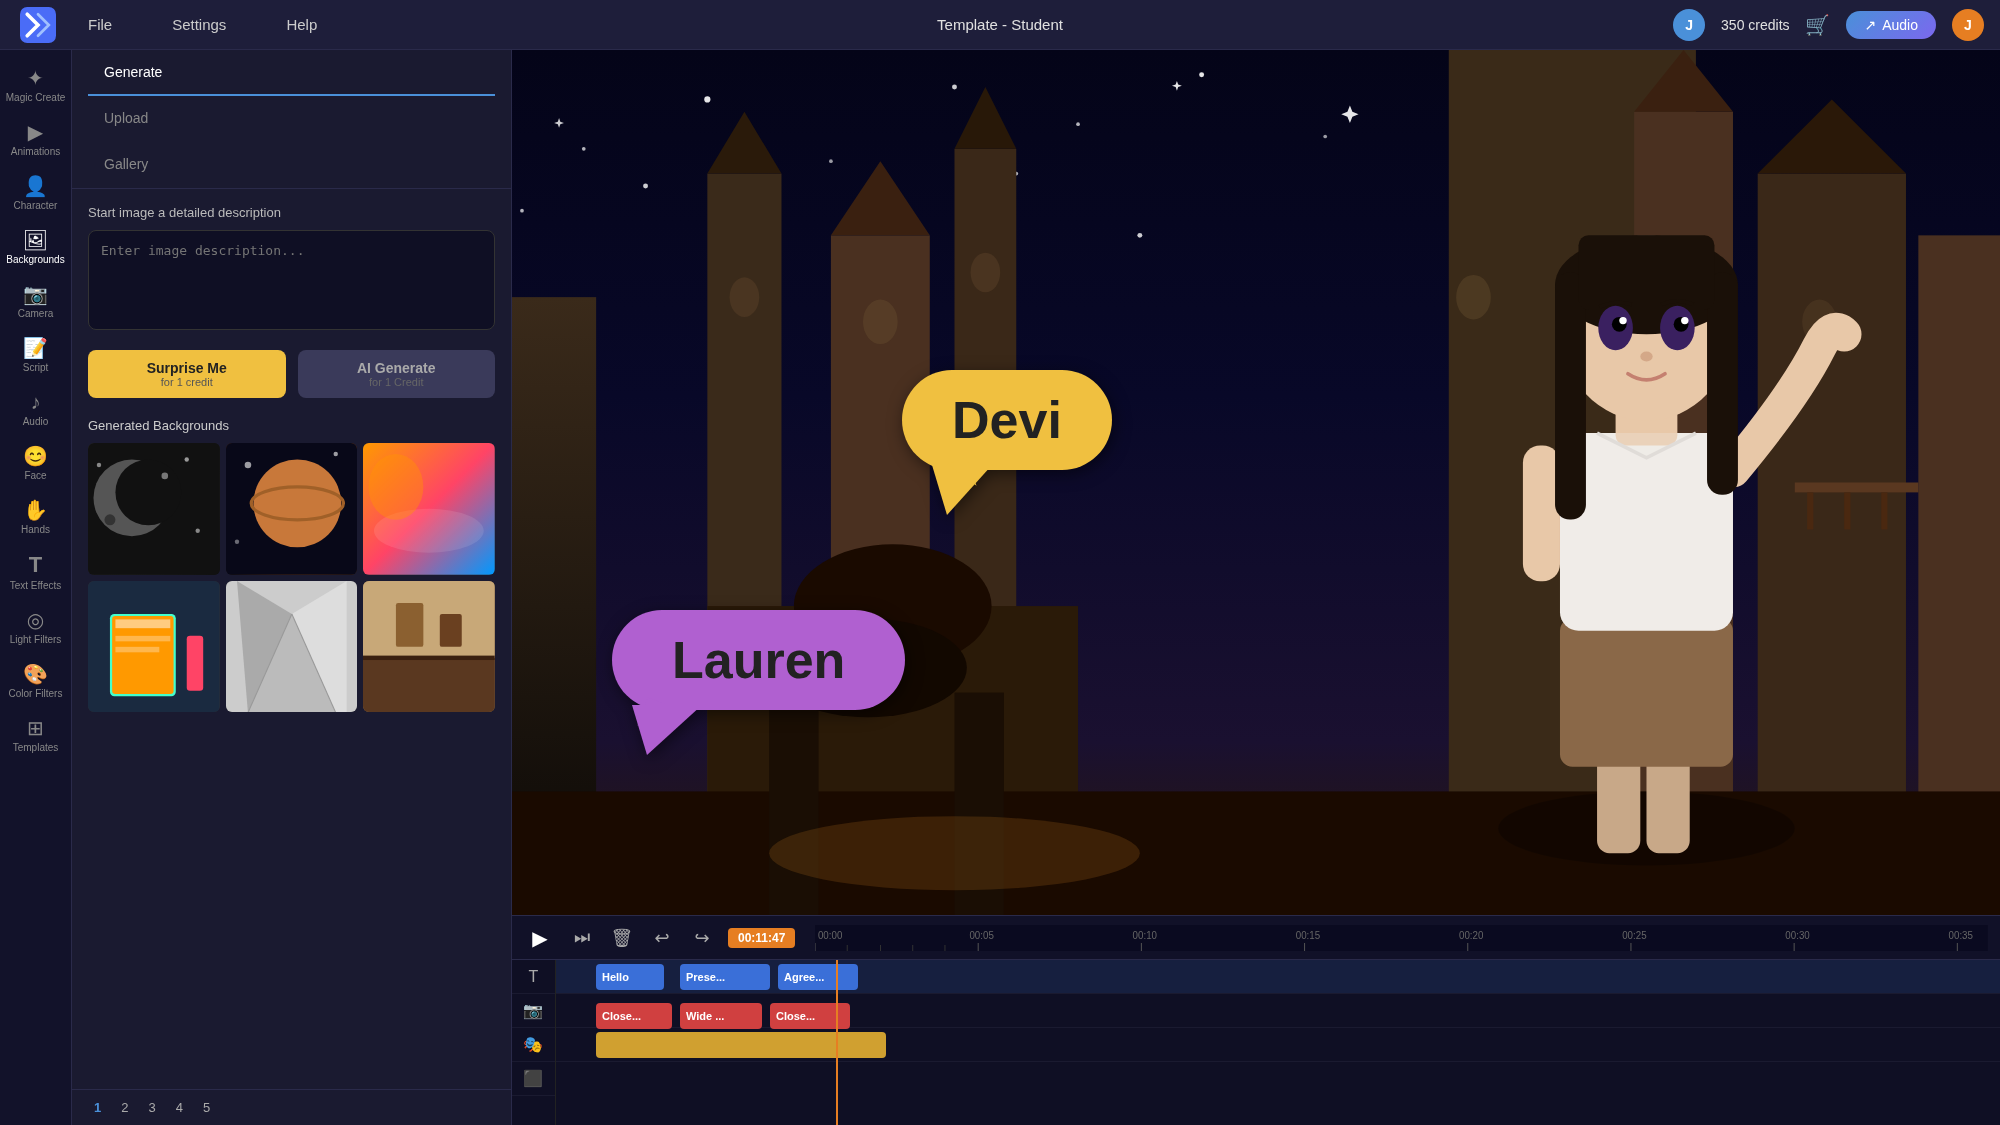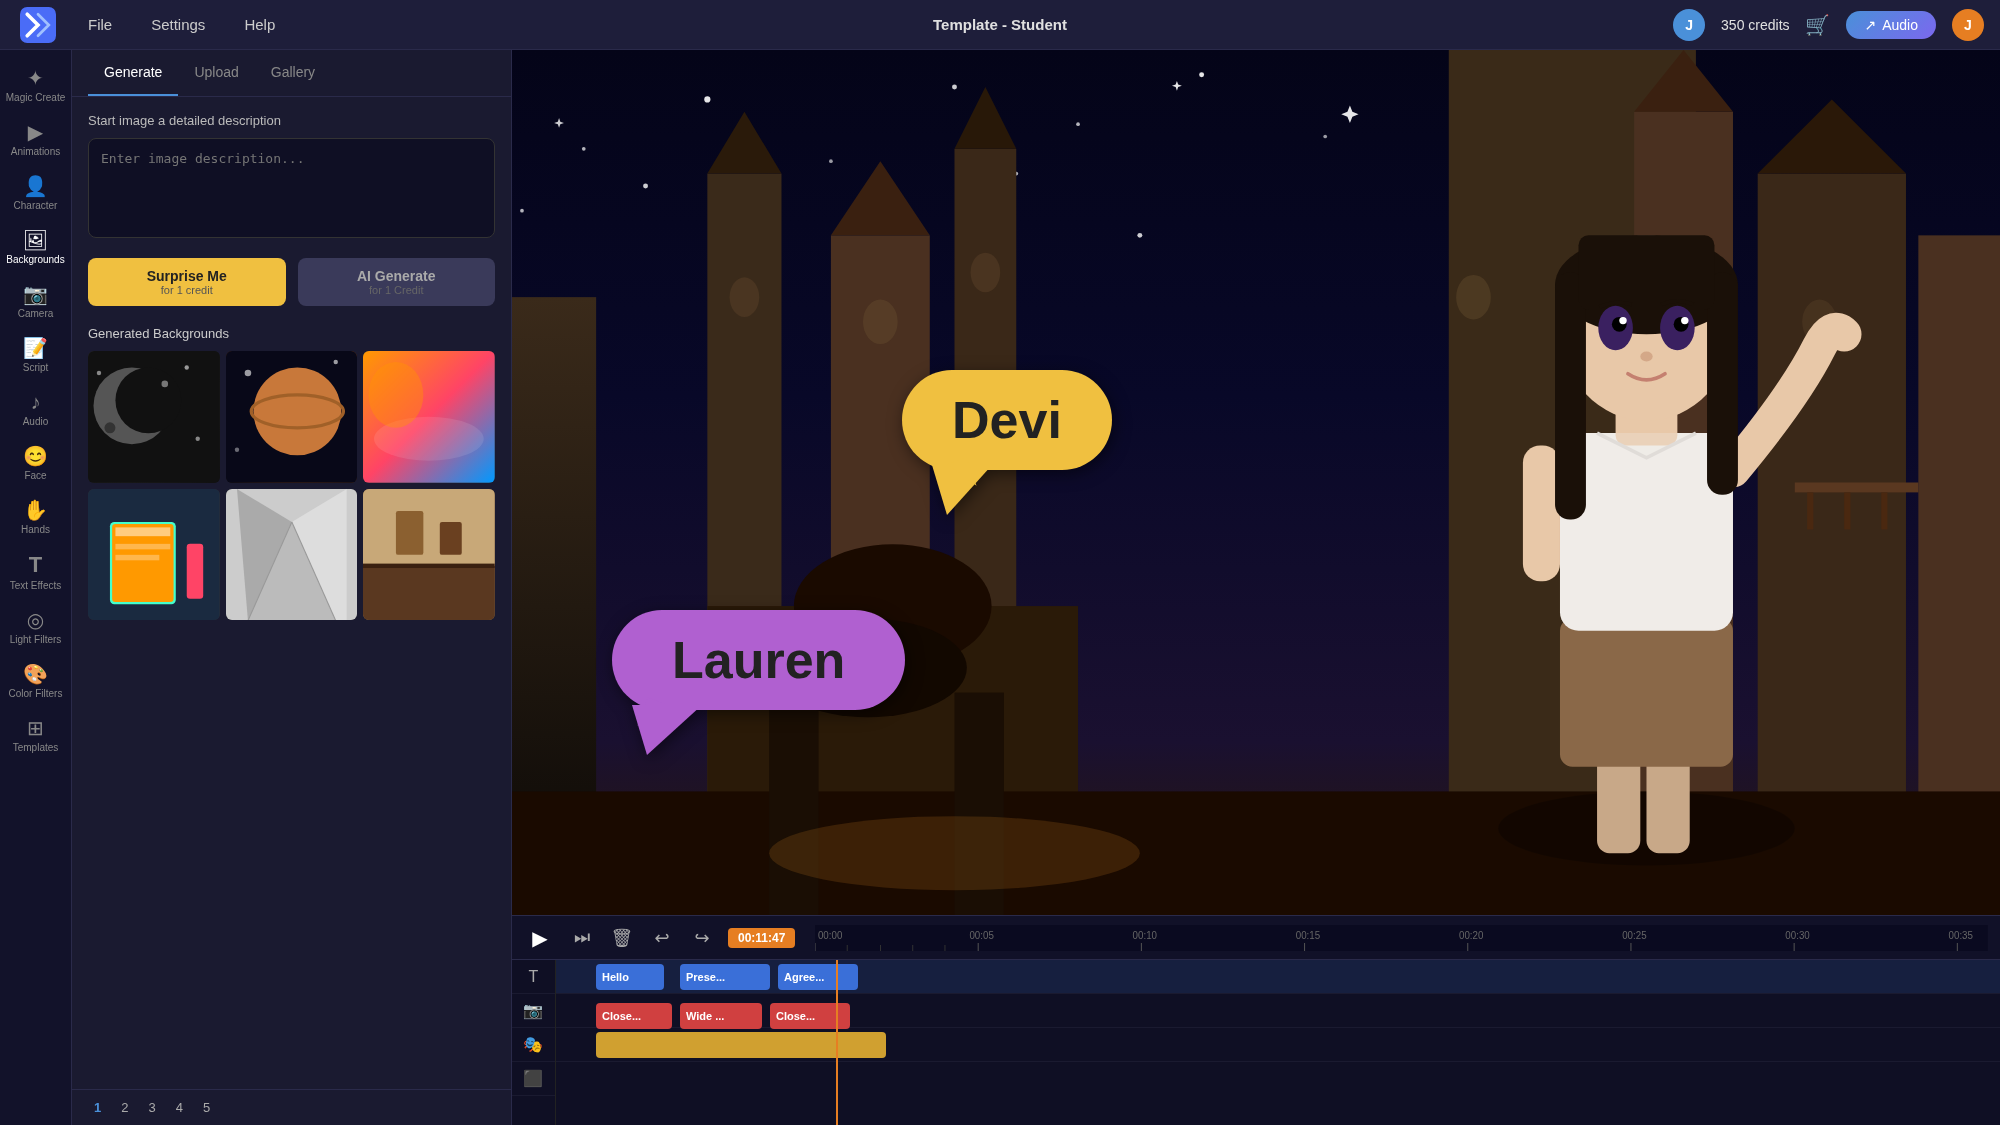--- a/index.html
+++ b/index.html
@@ -6,23 +6,23 @@
     body { width: 2000px; height: 1125px; overflow: hidden; font-family: 'Segoe UI', Arial, sans-serif; background: #1a1a2e; }
 
     
     .top-nav {
       width: 100%; height: 50px; background: #1e1e3a; display: flex; align-items: center;
       padding: 0 16px; gap: 0; position: relative; z-index: 100;
       border-bottom: 1px solid #2a2a4a;
     }
     .nav-logo { width: 44px; height: 44px; display: flex; align-items: center; justify-content: center; margin-right: 20px; }
     .nav-logo svg { width: 36px; height: 36px; }
-    .nav-menu-items { display: flex; gap: 23px; flex: 1; }
+    .nav-menu-items { display: flex; gap: 44px; flex: 1; }
     .nav-menu-item { color: #ccc; font-size: 15px; cursor: pointer; padding: 4px 8px; }
-    .nav-center { position: absolute; left: 50%; transform: translateX(-50%); color: #e0e0e0; font-size: 15px; font-weight: 700; }
+    .nav-center { position: absolute; left: 50%; transform: translateX(-50%); color: #e0e0e0; font-size: 15px; font-weight: 400; }
     .nav-right { display: flex; align-items: center; gap: 16px; margin-left: auto; }
     .nav-avatar { width: 32px; height: 32px; border-radius: 50%; background: #4a90d9; display: flex; align-items: center; justify-content: center; color: white; font-size: 14px; font-weight: bold; }
     .nav-credits { color: #e0e0e0; font-size: 14px; font-weight: 500; }
     .nav-cart { color: #e0e0e0; font-size: 20px; cursor: pointer; }
     .nav-share { background: linear-gradient(135deg, #4a90d9, #7b68ee); color: white; border: none; border-radius: 20px; padding: 6px 18px; font-size: 14px; cursor: pointer; display: flex; align-items: center; gap: 6px; }
     .nav-avatar2 { width: 32px; height: 32px; border-radius: 50%; background: #e67e22; display: flex; align-items: center; justify-content: center; color: white; font-size: 14px; font-weight: bold; }
 
     
     .main-layout { display: flex; width: 100%; height: calc(100% - 50px); }
 
@@ -37,21 +37,21 @@
     }
     .sidebar-item.active { color: #fff; }
     .sidebar-item-icon { font-size: 20px; line-height: 1; }
     .sidebar-item-label { font-size: 10px; text-align: center; line-height: 1.2; }
 
     
     .panel {
       width: 440px; min-width: 440px; background: #1a1a30; border-right: 1px solid #2a2a4a;
       display: flex; flex-direction: column; overflow: hidden;
     }
-    .panel-tabs { display: flex; border-bottom: 1px solid #2a2a4a; padding: 0 16px; }
+    .panel-tabs { display: flex; border-bottom: 1px solid #2a2a4a; padding: 0 16px; flex-direction: column; }
     .panel-tab {
       padding: 14px 16px; font-size: 14px; color: #888; cursor: pointer; border-bottom: 2px solid transparent;
     }
     .panel-tab.active { color: #fff; border-bottom-color: #4a90d9; }
 
     .panel-body { flex: 1; overflow-y: auto; padding: 16px; }
     .panel-section-title { font-size: 13px; color: #bbb; margin-bottom: 10px; }
 
     .description-area {
       width: 100%; min-height: 100px; background: #0f0f24; border: 1px solid #333; border-radius: 8px;

